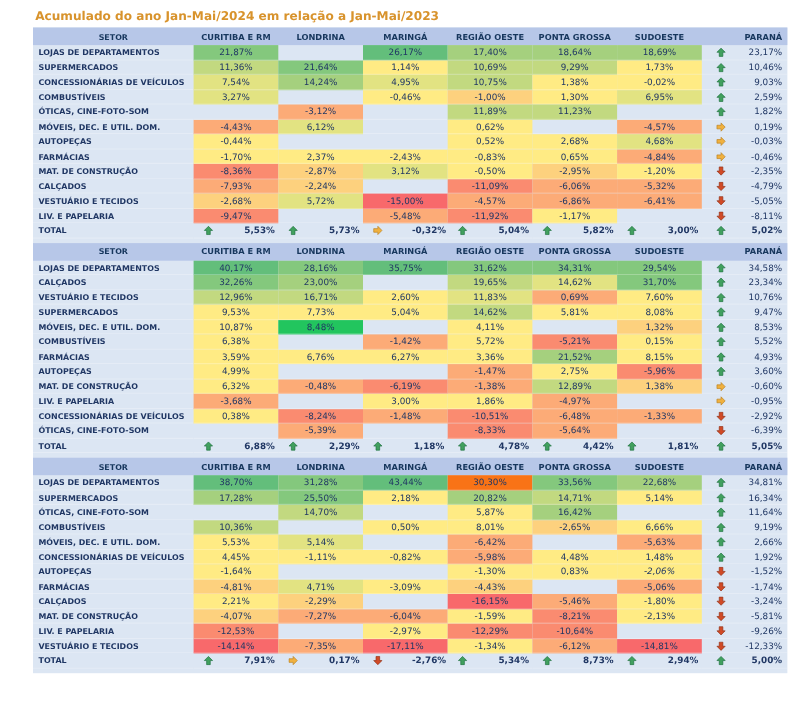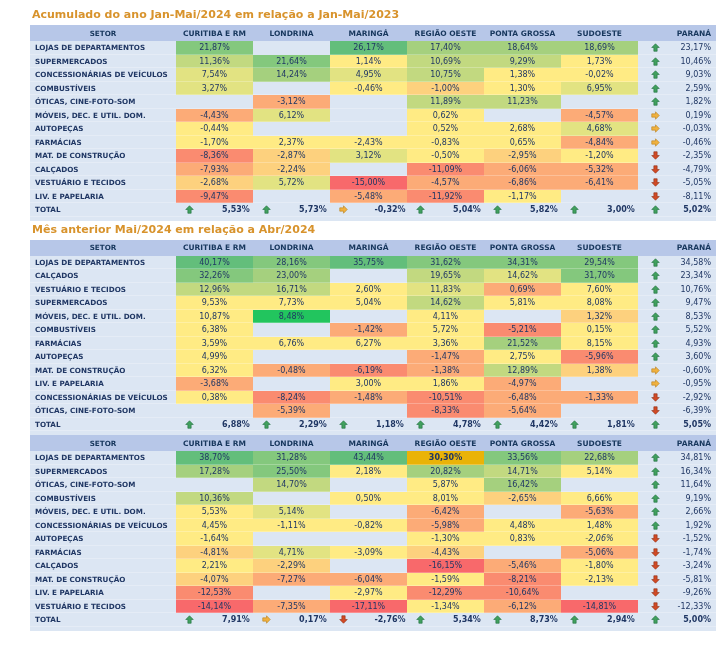--- a/index.html
+++ b/index.html
@@ -315,21 +315,20 @@
               </svg>
             </span>
           </div>
           <div class="c parana">5,02%</div>
         </div>
       </div>
   </div>
 </div>
 
 <div class="block">
-  <div class="title">Mês anterior Mai/2024 em relação a Abr/2024</div>
   <div class="tbl">
     <div class="hrow">
         <div class="hc sector">SETOR</div>
         <div class="hc val">CURITIBA E RM</div>
         <div class="hc val">LONDRINA</div>
         <div class="hc val">MARINGÁ</div>
         <div class="hc val">REGIÃO OESTE</div>
         <div class="hc val">PONTA GROSSA</div>
         <div class="hc val">SUDOESTE</div>
         <div class="hc arrowcol"></div>
@@ -615,21 +614,21 @@
         <div class="hc val">SUDOESTE</div>
         <div class="hc arrowcol"></div>
         <div class="hc parana">PARANÁ</div>
       </div>
     <div>
         <div class="row">
           <div class="c sector">LOJAS DE DEPARTAMENTOS</div>
           <div class="c val" style="background: rgb(99, 190, 123);">38,70%</div>
           <div class="c val" style="background: rgb(132, 200, 125);">31,28%</div>
           <div class="c val" style="background: rgb(99, 190, 123);">43,44%</div>
-          <div class="c val" style="background: #eab308; font-weight: bold;">30,30%</div>
+          <div class="c val" style="background: #f97316;">30,30%</div>
           <div class="c val" style="background: rgb(132, 200, 125);">33,56%</div>
           <div class="c val" style="background: rgb(165, 208, 126);">22,68%</div>
           <div class="c arrowcol">
             <span class="ar ar-up">
               <svg viewBox="0 0 12 12">
                 <path d="M6 1 L11 6 H8.2 V11 H3.8 V6 H1 Z" fill="#41a05e" stroke="#1c6f3d" stroke-width="0.8"></path>
               </svg>
             </span>
           </div>
           <div class="c parana">34,81%</div>

